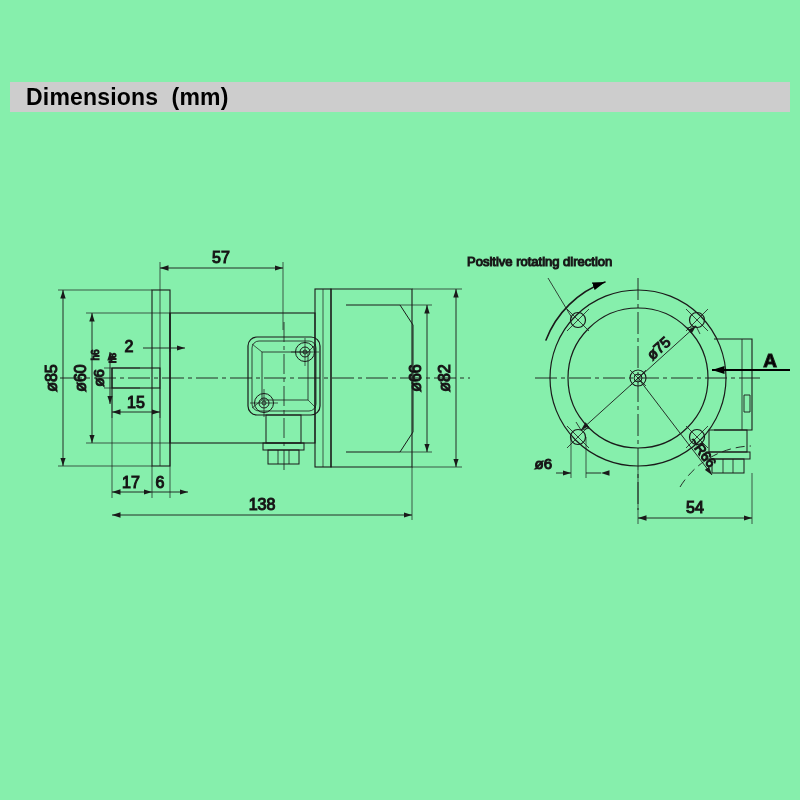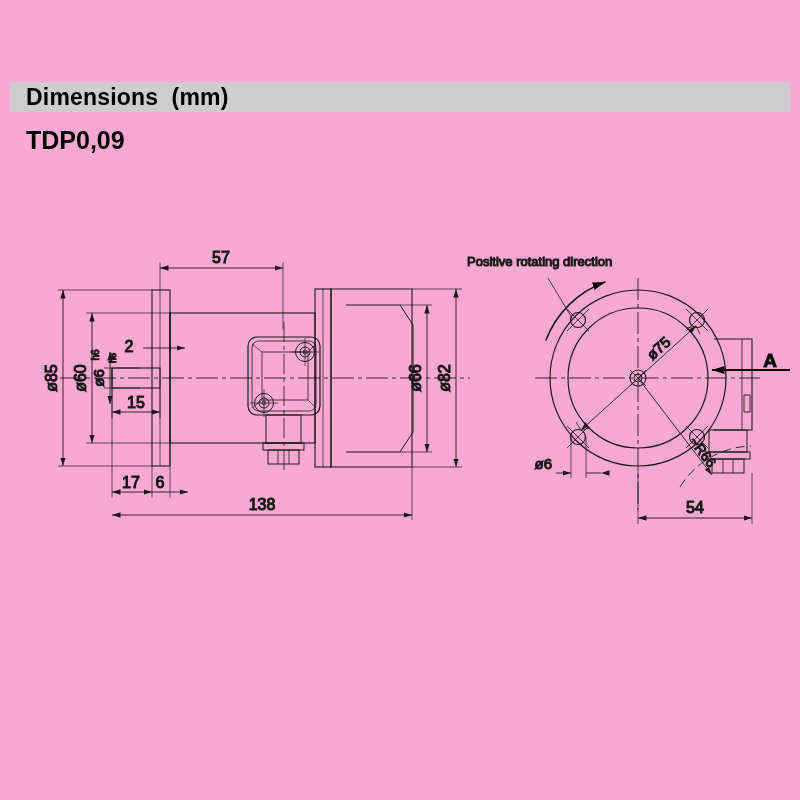--- a/index.html
+++ b/index.html
@@ -11,21 +11,21 @@
     width: 800px;
     height: 800px;
     font-family: "Liberation Sans", sans-serif;
     position: relative;
     overflow: hidden;
   }
   #sheet {
     position: absolute;
     left: 0; top: 0;
     width: 800px; height: 800px;
-    background: #f9a8d4;
+    background: #86efac;
   }
   .header-bar {
     position: absolute;
     left: 10px;
     top: 82px;
     width: 780px;
     height: 30px;
     background: #cdcdcd;
   }
   .header-title {
@@ -60,21 +60,20 @@
     fill: #000000;
   }
 </style>
 </head>
 <body>
 
 <div id="sheet">
 
   <div class="header-bar"></div>
   <div class="header-title">Dimensions  (mm)</div>
-  <div class="model-title">TDP0,09</div>
 
   <svg id="drawing" viewBox="0 0 800 800">
     <defs>
       <marker id="arrS" markerWidth="9" markerHeight="6" refX="8.5" refY="3" orient="auto" markerUnits="userSpaceOnUse">
         <path d="M8.5,3 L0,0.3 L0,5.7 Z" fill="#1a1a1a"></path>
       </marker>
       <marker id="arrE" markerWidth="9" markerHeight="6" refX="0.5" refY="3" orient="auto" markerUnits="userSpaceOnUse">
         <path d="M0.5,3 L9,0.3 L9,5.7 Z" fill="#1a1a1a"></path>
       </marker>
       <marker id="arrBig" markerWidth="13" markerHeight="9" refX="12.5" refY="4.5" orient="auto" markerUnits="userSpaceOnUse">

